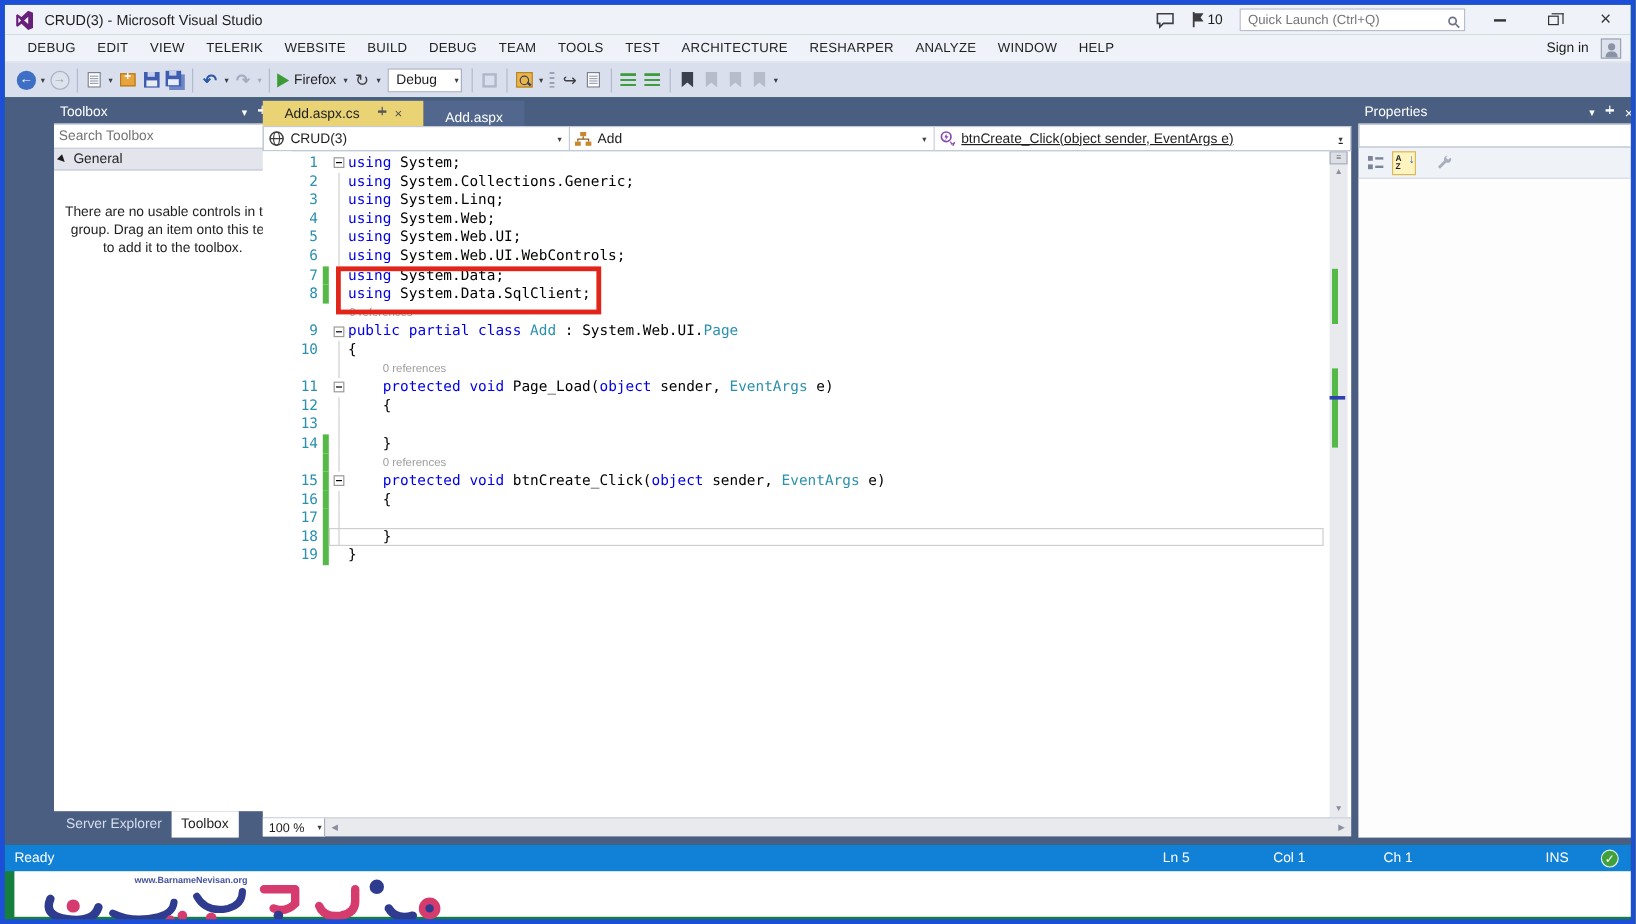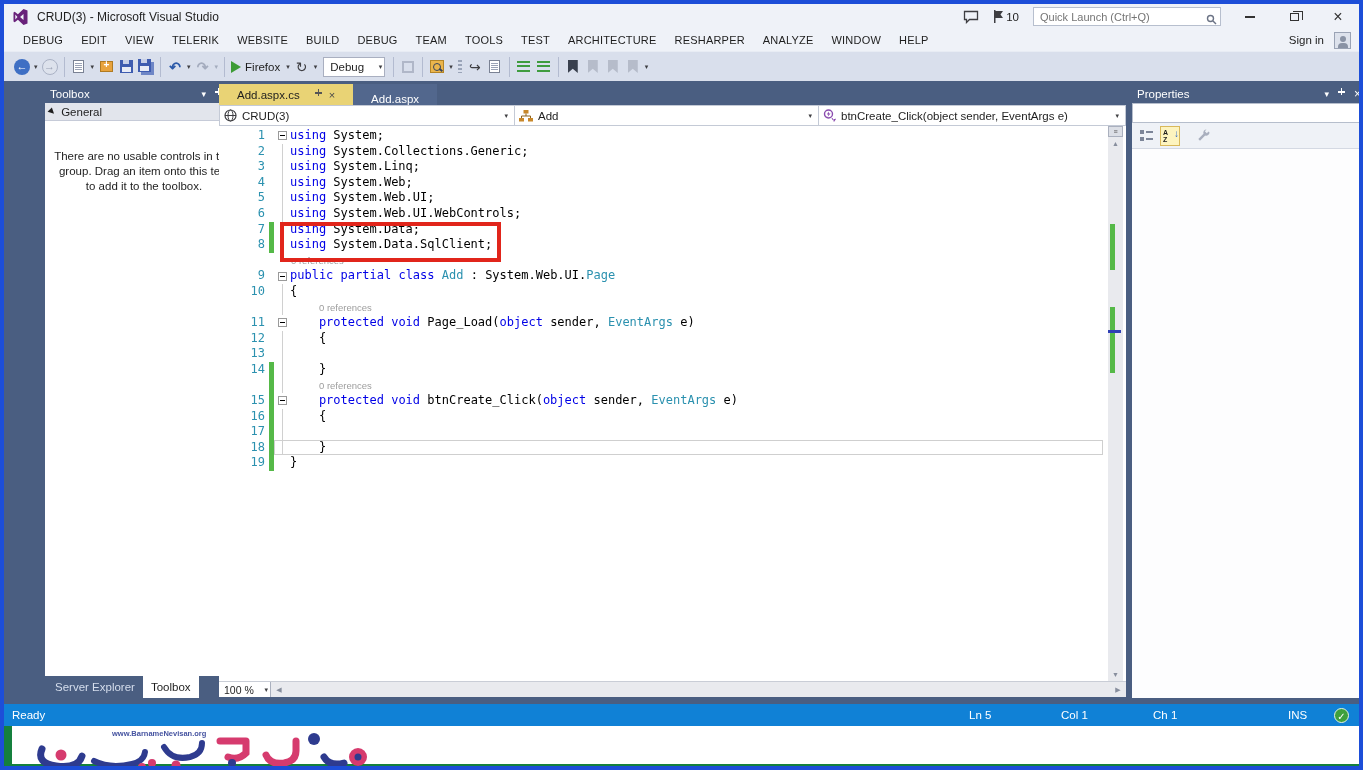--- a/index.html
+++ b/index.html
@@ -318,20 +318,30 @@
 
   <div id="dock"></div>
 
   <div id="toolbox" class="toolwin">
     <div class="twh">
       <span class="twt">Toolbox</span>
       <span class="twic">▾</span>
       <span class="pinic"></span>
       <span class="twic" style="font-size:12px;">×</span>
     </div>
+    <div id="tb-search">
+      <input placeholder="Search Toolbox" style="">
+      <span style="display:flex;">
+        <svg width="11" height="11" viewBox="0 0 11 11">
+            <circle cx="4.5" cy="4.5" r="3" fill="none" stroke="#4A5064" stroke-width="1.4"></circle>
+            <path d="M7 7l3 3" stroke="#4A5064" stroke-width="1.4"></path>
+          </svg>
+      </span>
+      <span class="caret">▾</span>
+    </div>
     <div id="tb-general">
       <span class="exptri">▶</span>
       <span>General</span>
     </div>
     <div id="tb-body">
       <div id="tb-empty">There are no usable controls in this group. Drag an item onto this text to add it to the toolbox.</div>
     </div>
     <div id="tb-tabs">
         <div class="ttab">Server Explorer</div>
         <div class="ttab active">Toolbox</div>
@@ -343,21 +353,21 @@
         <div class="dtab active">
           <span class="tlabel">Add.aspx.cs</span>
           <span class="pinic darkpin"></span>
           <span class="xglyph">×</span>
         </div>
         <div class="dtab inactive">
           <span class="tlabel">Add.aspx</span>
         </div>
       </div>
     <div id="navbar">
-      <div class="navcombo" style="width:296px;">
+      <div class="navcombo" style="width:256px;">
         <span style="display:flex;">
           <svg width="13" height="13" viewBox="0 0 13 13">
               <circle cx="6.5" cy="6.5" r="5.5" fill="none" stroke="#3E3E42" stroke-width="1.2"></circle>
               <ellipse cx="6.5" cy="6.5" rx="2.5" ry="5.5" fill="none" stroke="#3E3E42" stroke-width="1"></ellipse>
               <path d="M1 6.5h11" stroke="#3E3E42" stroke-width="1"></path>
             </svg>
         </span>
         <span class="cval">CRUD(3)</span>
         <span class="caret">▾</span>
       </div>
@@ -366,21 +376,21 @@
           <svg width="14" height="12" viewBox="0 0 14 12">
               <rect x="4.5" y="0" width="5" height="3.5" fill="#C8882B"></rect>
               <rect x="0" y="8" width="5" height="3.5" fill="#C8882B"></rect>
               <rect x="9" y="8" width="5" height="3.5" fill="#C8882B"></rect>
               <path d="M7 3.5v2.5M2.5 8V6h9v2" fill="none" stroke="#8A6220" stroke-width="1"></path>
             </svg>
         </span>
         <span class="cval">Add</span>
         <span class="caret">▾</span>
       </div>
-      <div class="navcombo" style="flex:1;">
+      <div class="navcombo" style="flex:1;text-decoration:underline;">
         <span style="display:flex;">
           <svg width="13" height="13" viewBox="0 0 13 13">
               <circle cx="5.5" cy="5" r="4" fill="none" stroke="#8A4BAF" stroke-width="1.4"></circle>
               <path d="M5.5 2.5 4 5.5h1.5L4.5 8 7.5 4.5H6z" fill="#8A4BAF"></path>
               <path d="M9 9l1.2 2.2L12.4 10 11 12.6" stroke="#8A4BAF" stroke-width="1" fill="none"></path>
             </svg>
         </span>
         <span class="cval">btnCreate_Click(object sender, EventArgs e)</span>
         <span class="caret">▾</span>
       </div>

